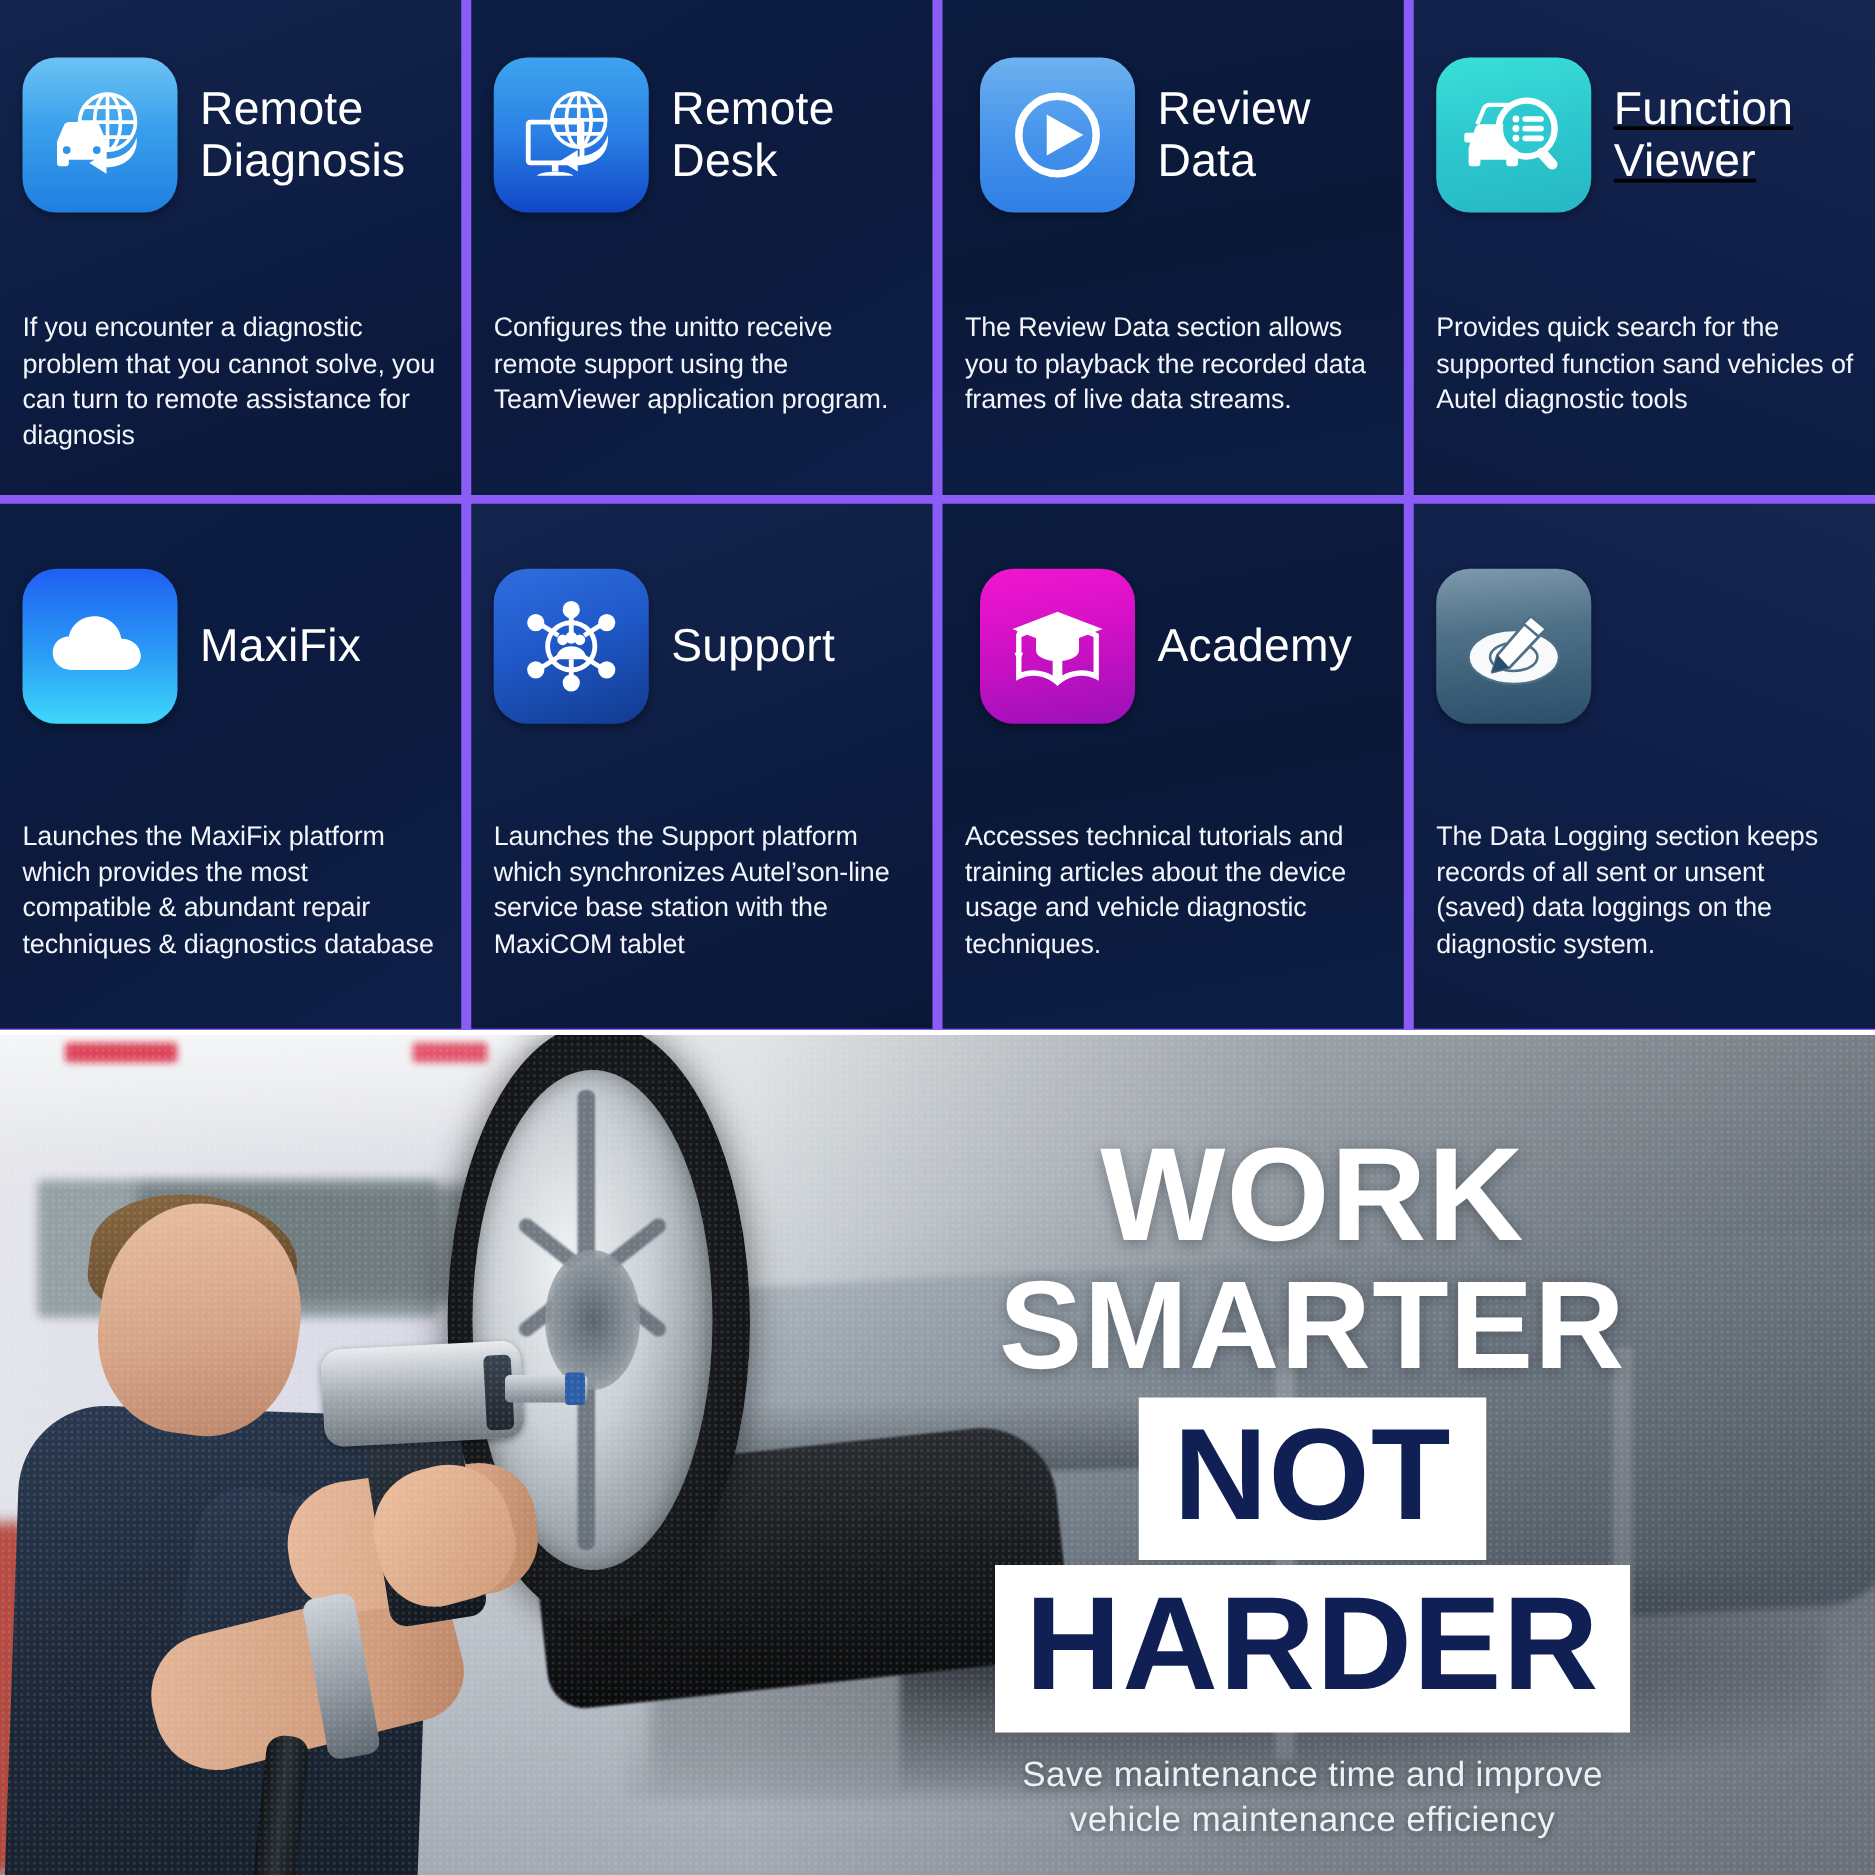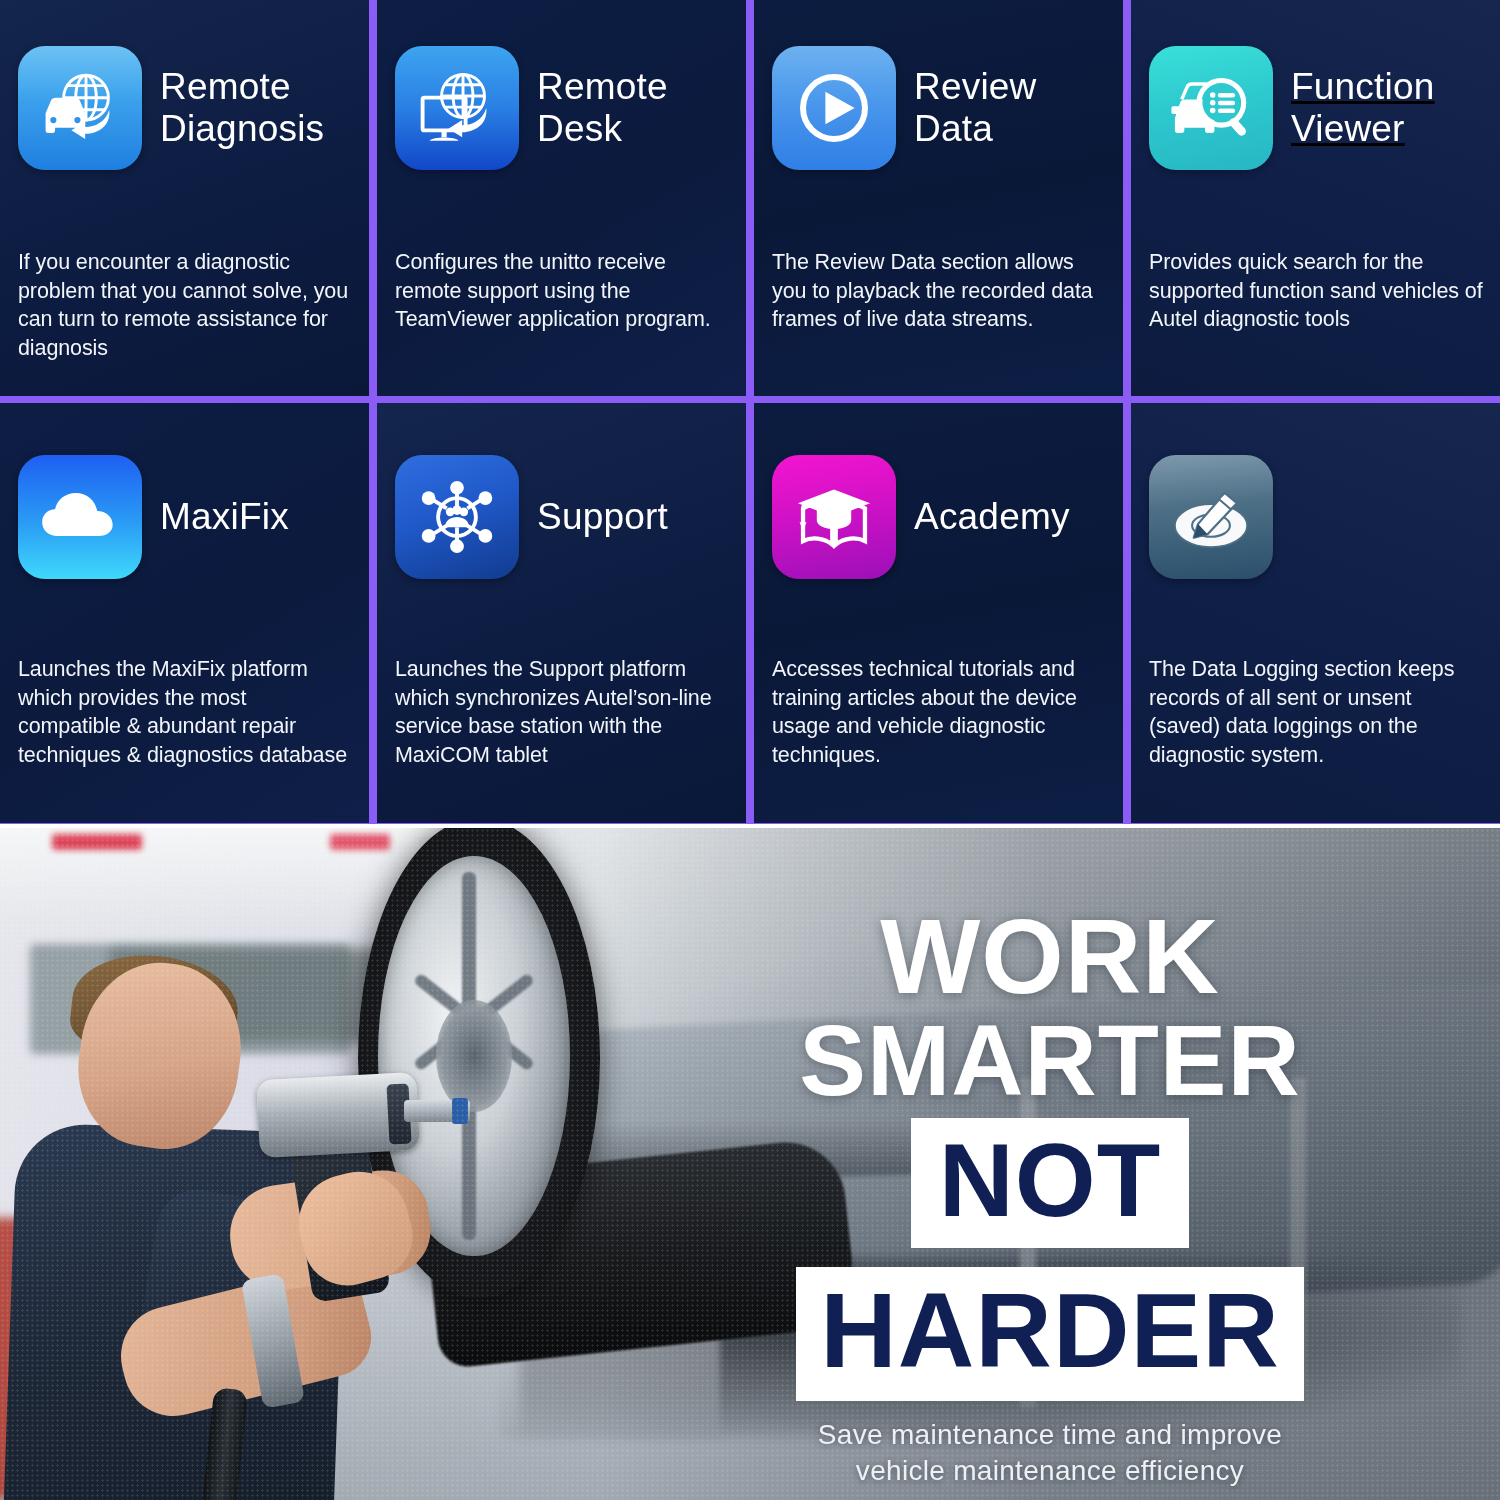--- a/index.html
+++ b/index.html
@@ -21,21 +21,21 @@
     background: #8b5cf6;
   }
   .cell {
     position: relative;
     background: #0e1f47;
     padding: 0;
     overflow: hidden;
   }
   .cell.v1 { background: linear-gradient(160deg,#14254e 0%, #0c1b40 60%, #0a1838 100%); }
   .cell.v2 { background: linear-gradient(150deg,#0d1d44 0%, #0b1a3d 55%, #101f49 100%); }
-  .cell.v3 { background: linear-gradient(170deg,#0c1c40 0%, #0a1838 50%, #0d1e45 100%); }
+  .cell.v3 { background: linear-gradient(170deg,#0c1c40 0%, #0a1838 50%, #0d1e45 100%); padding-left: 12px; }
   .cell.v4 { background: linear-gradient(200deg,#16264f 0%, #101f48 50%, #0c1b3e 100%); text-decoration: underline; }
 
   .cell-head {
     display: flex; align-items: center; gap: 18px;
     padding: 46px 18px 0 18px;
     min-height: 150px;
   }
   .row2 .cell-head { padding-top: 52px; }
 
   .app-icon {
@@ -277,21 +277,21 @@
   .boxwrap { display:flex; justify-content:center; }
   .line-not, .line-harder {
     background: #ffffff;
     color: #102055;
     font-weight: 700;
     letter-spacing: 1px;
     line-height: 1.0;
     display: inline-block;
   }
   .line-not { font-size: 104px; padding: 10px 28px 16px 28px; margin-top: 10px; }
-  .line-harder { font-size: 106px; padding: 10px 24px 18px 24px; margin-top: 19px; }
+  .line-harder { font-size: 106px; padding: 10px 24px 18px 24px; margin-top: 4px; }
 
   .hero-sub {
     color: #eef1f4;
     font-size: 28px;
     line-height: 1.28;
     font-weight: 400;
     margin-top: 16px;
     text-align: right;
     letter-spacing: .3px;
     text-shadow: 0 1px 6px rgba(10,18,30,.45);

